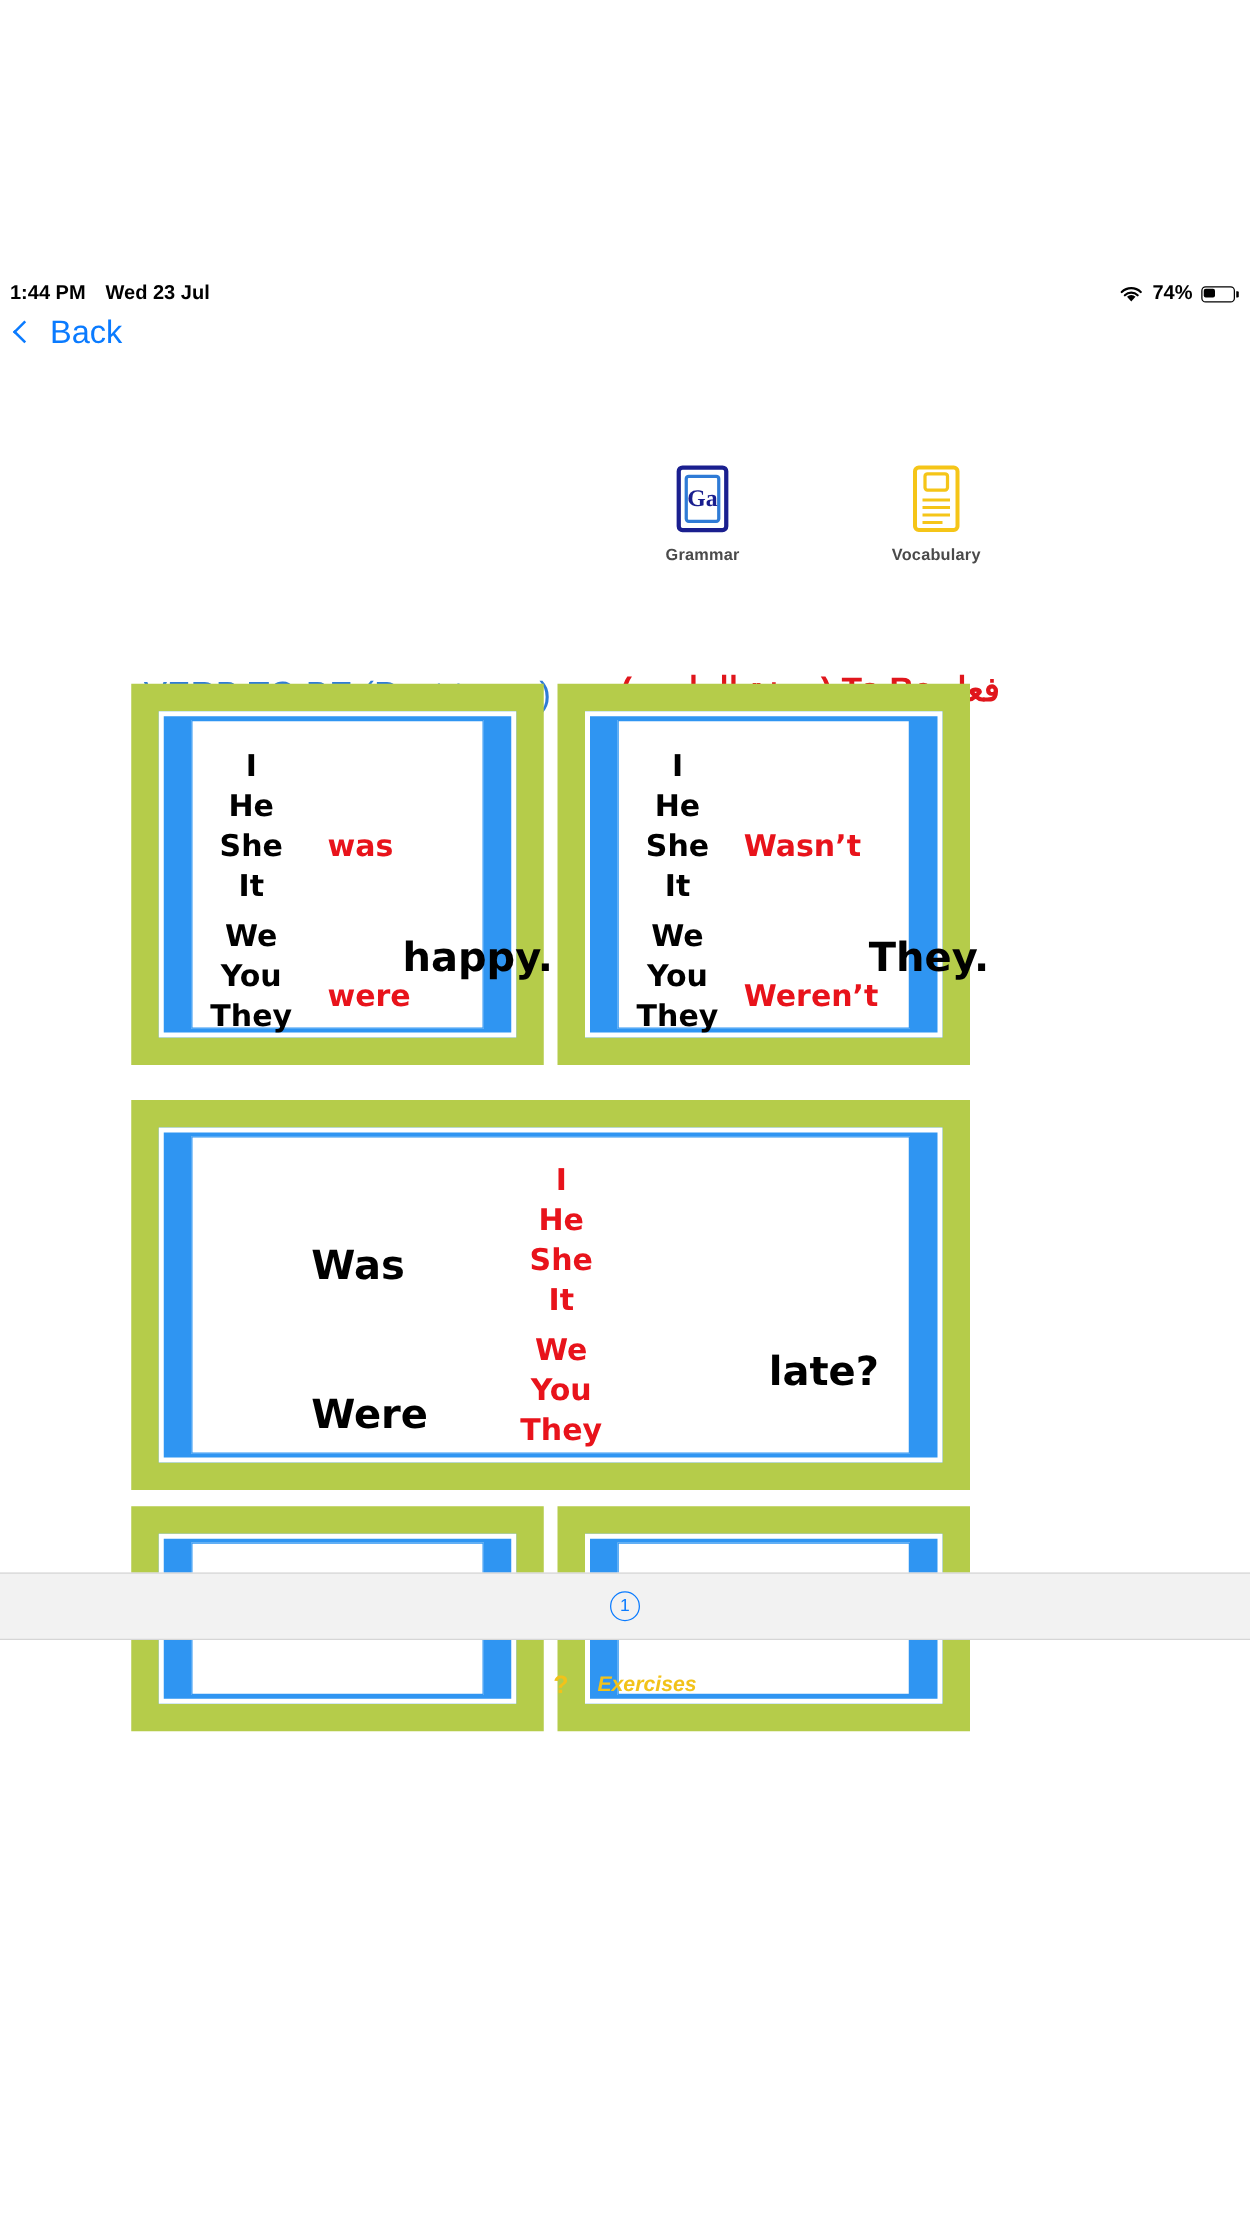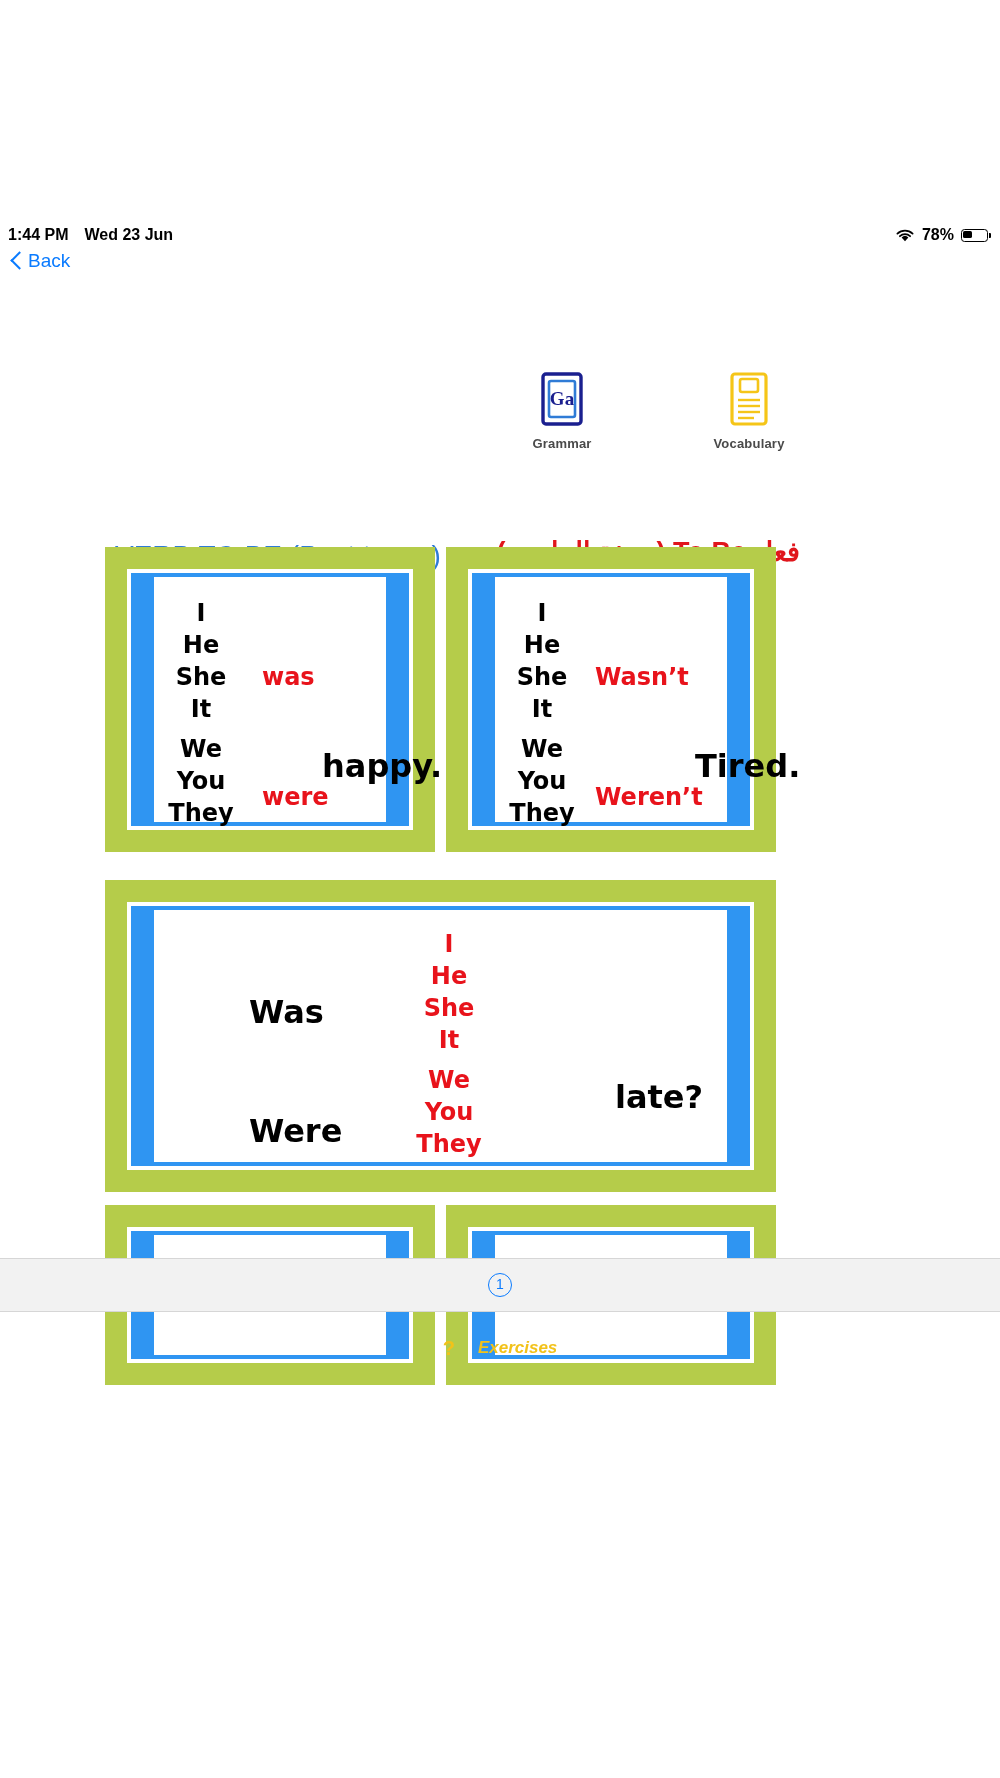--- a/index.html
+++ b/index.html
@@ -45,22 +45,22 @@
   .battery-fill{
     position:absolute;left:1.4px;top:1.4px;height:7.2px;width:9px;background:#000;border-radius:1.6px;
   }
 
   
   .backbar{
     position:absolute;left:0;top:250px;width:1000px;height:42px;
   }
   .back-btn{
     position:absolute;left:10px;top:0;
-    display:flex;align-items:center;gap:6px;
-    color:#0a7bff;font-size:19px;cursor:pointer;
+    display:flex;align-items:center;gap:18px;
+    color:#0a7bff;font-size:26px;cursor:pointer;
   }
   .chev{
     display:inline-block;width:12px;height:20px;position:relative;
   }
   .chev:before{
     content:"";position:absolute;left:3px;top:3px;width:11px;height:11px;
     border-left:2.6px solid #0a7bff;border-bottom:2.6px solid #0a7bff;
     transform:rotate(45deg);
   }
 
@@ -170,31 +170,31 @@
   }
 </style>
 </head>
 <body>
 
 <div class="app">
 
   <div class="statusbar">
     <div class="status-left">
       <span>1:44 PM</span>
-      <span>Wed 23 Jun</span>
+      <span>Wed 23 Jul</span>
     </div>
     <div class="status-right">
       <span class="wifi-icon">
         <svg width="20" height="15" viewBox="0 0 20 15">
           <path d="M10 13.2 L6.6 9.4 a5 5 0 0 1 6.8 0 Z" fill="#000"></path>
           <path d="M2.4 5.6 a11 11 0 0 1 15.2 0" stroke="#000" stroke-width="1.8" fill="none" stroke-linecap="round"></path>
           <path d="M4.9 8.2 a7.5 7.5 0 0 1 10.2 0" stroke="#000" stroke-width="1.8" fill="none" stroke-linecap="round"></path>
         </svg>
       </span>
-      <span>78%</span>
+      <span>74%</span>
       <span class="battery">
         <span class="battery-fill"></span>
       </span>
     </div>
   </div>
 
   <div class="backbar">
     <div class="back-btn">
       <span class="chev"></span>
       <span>Back</span>
@@ -256,21 +256,21 @@
       <div class="card-white">
         <span class="pron" style="left:2px;top:22px;">I</span>
         <span class="pron" style="left:2px;top:54px;">He</span>
         <span class="pron" style="left:2px;top:86px;">She</span>
         <span class="pron" style="left:2px;top:118px;">It</span>
         <span class="pron" style="left:2px;top:158px;">We</span>
         <span class="pron" style="left:2px;top:190px;">You</span>
         <span class="pron" style="left:2px;top:222px;">They</span>
         <span class="verbword" style="left:100px;top:86px;">Wasn’t</span>
         <span class="verbword" style="left:100px;top:206px;">Weren’t</span>
-        <span class="tailword" style="left:200px;top:170px;">Tired.</span>
+        <span class="tailword" style="left:200px;top:170px;">They.</span>
       </div>
     </div>
   </div>
 
   <div class="card" id="card-question">
     <div class="card-inner">
       <div class="card-white">
         <span class="tailword" style="left:95px;top:83px;">Was</span>
         <span class="tailword" style="left:95px;top:202px;">Were</span>
 

